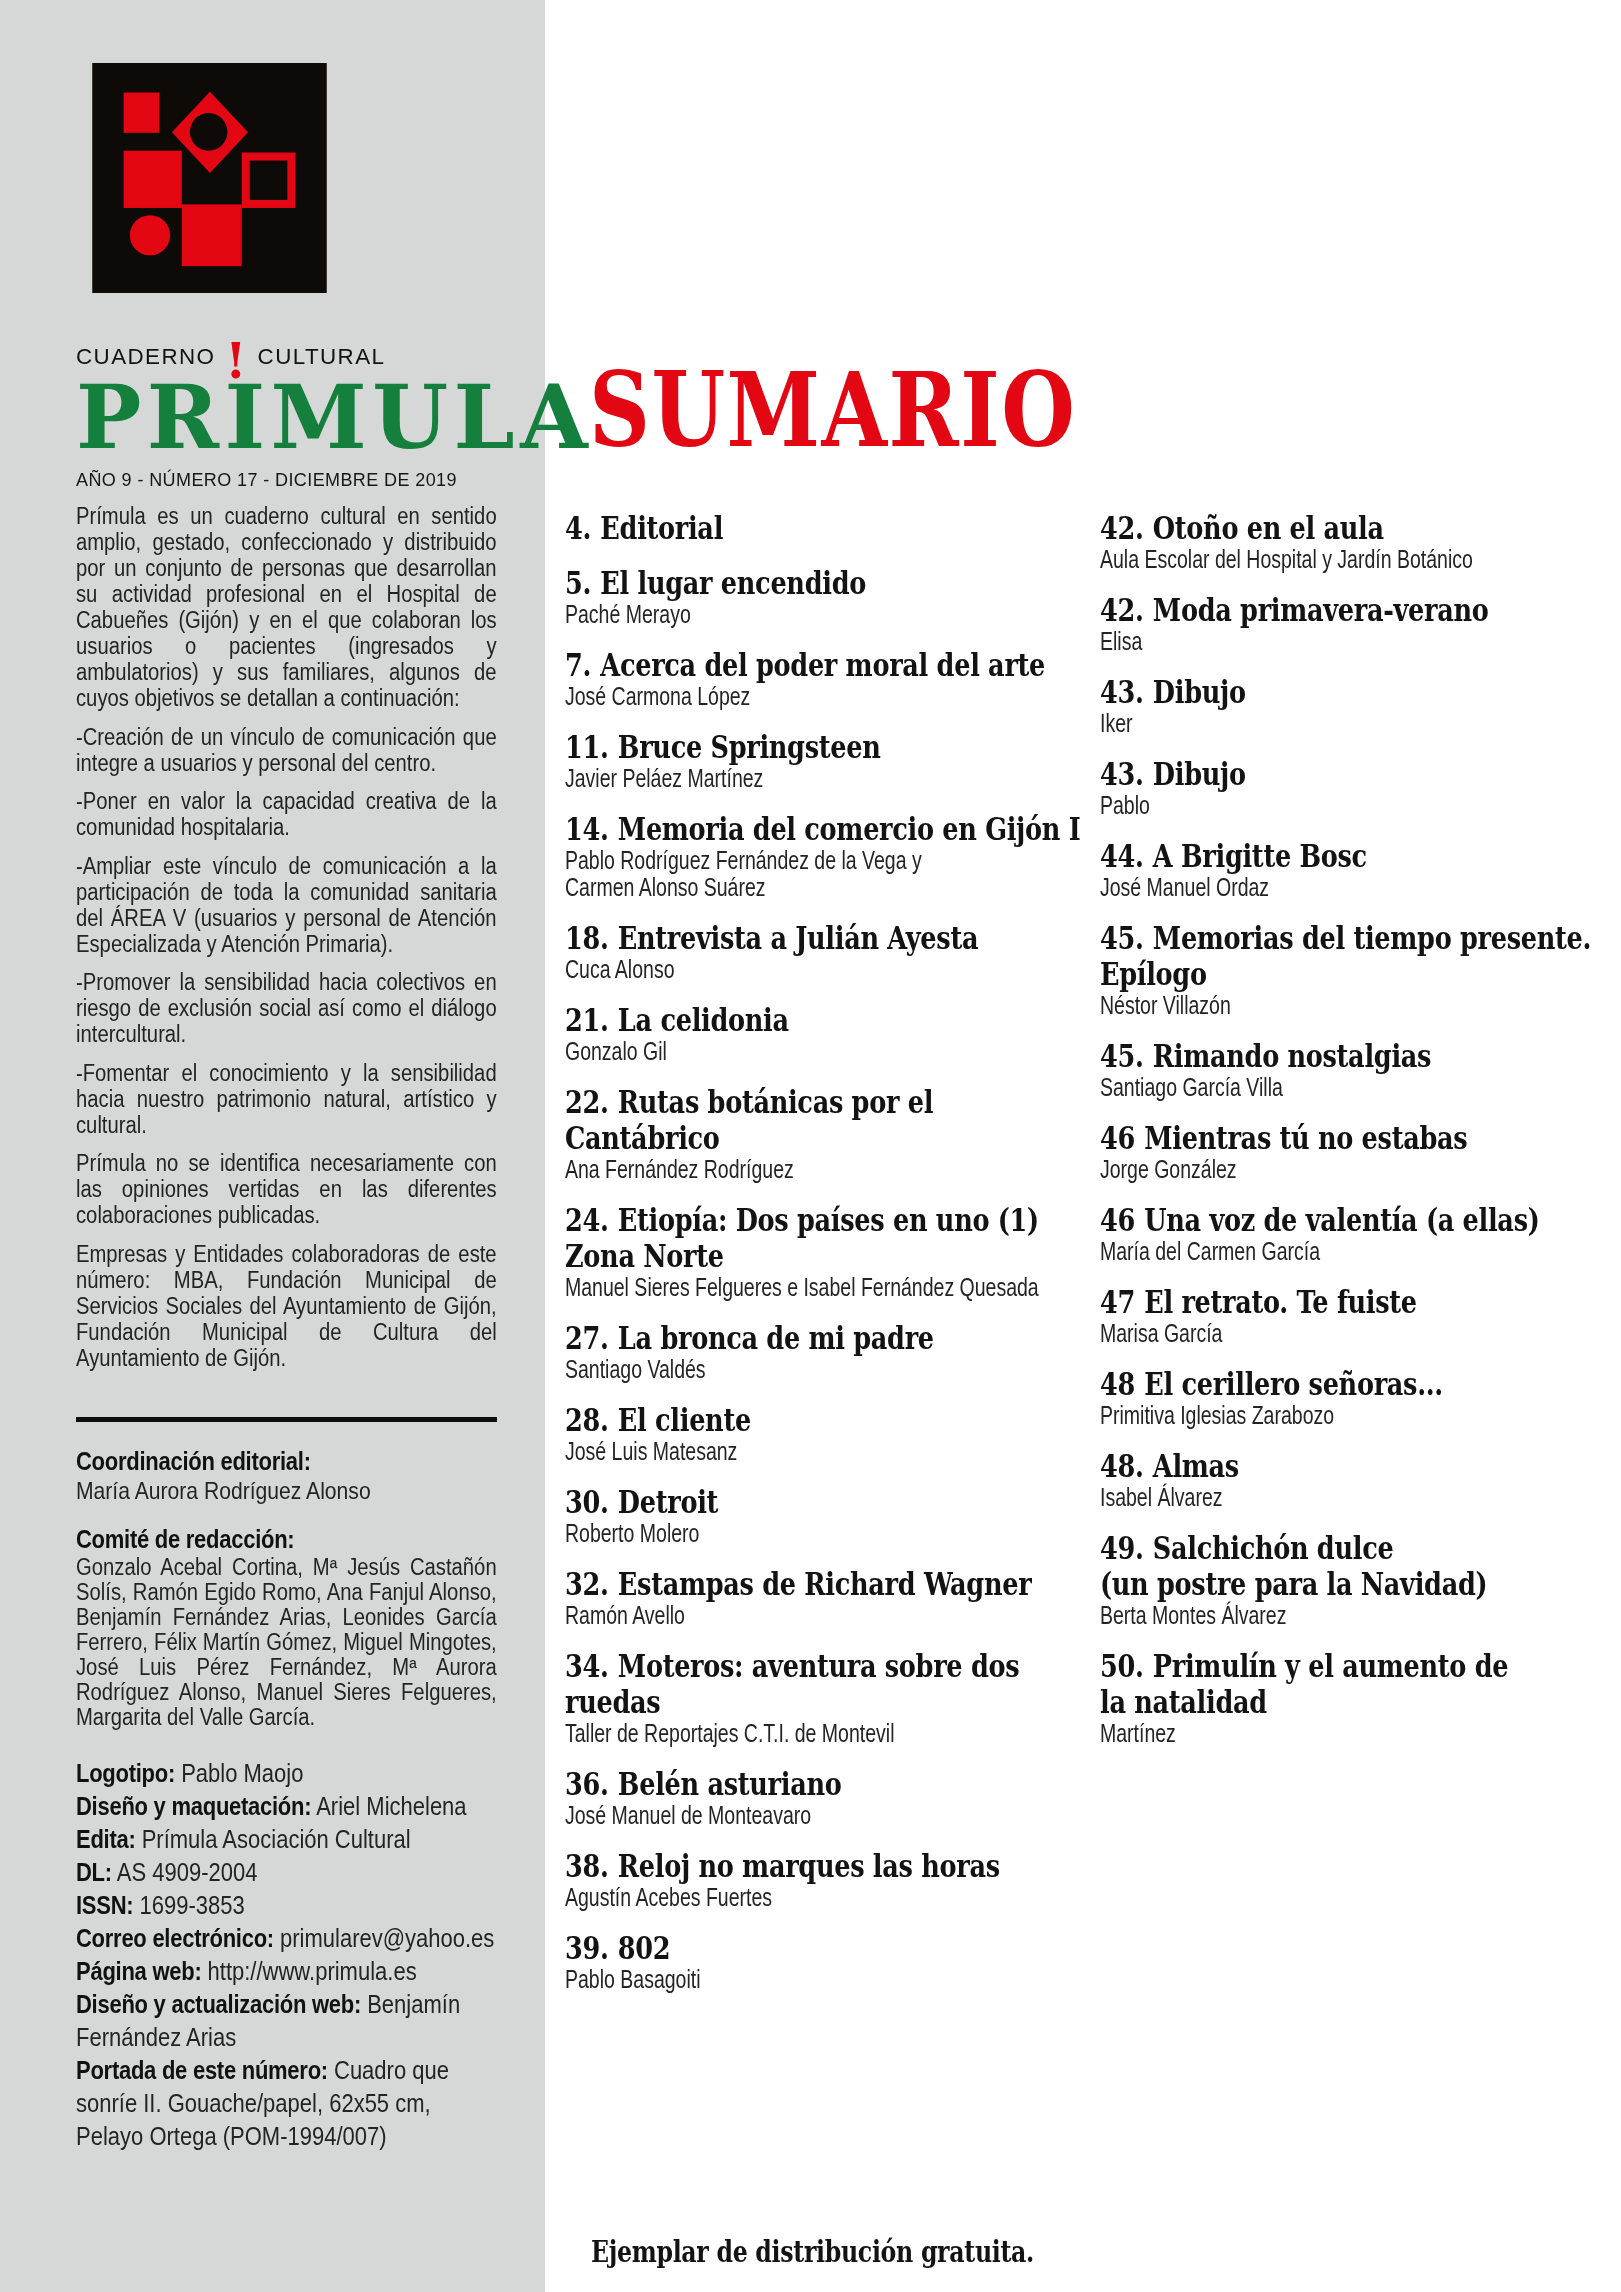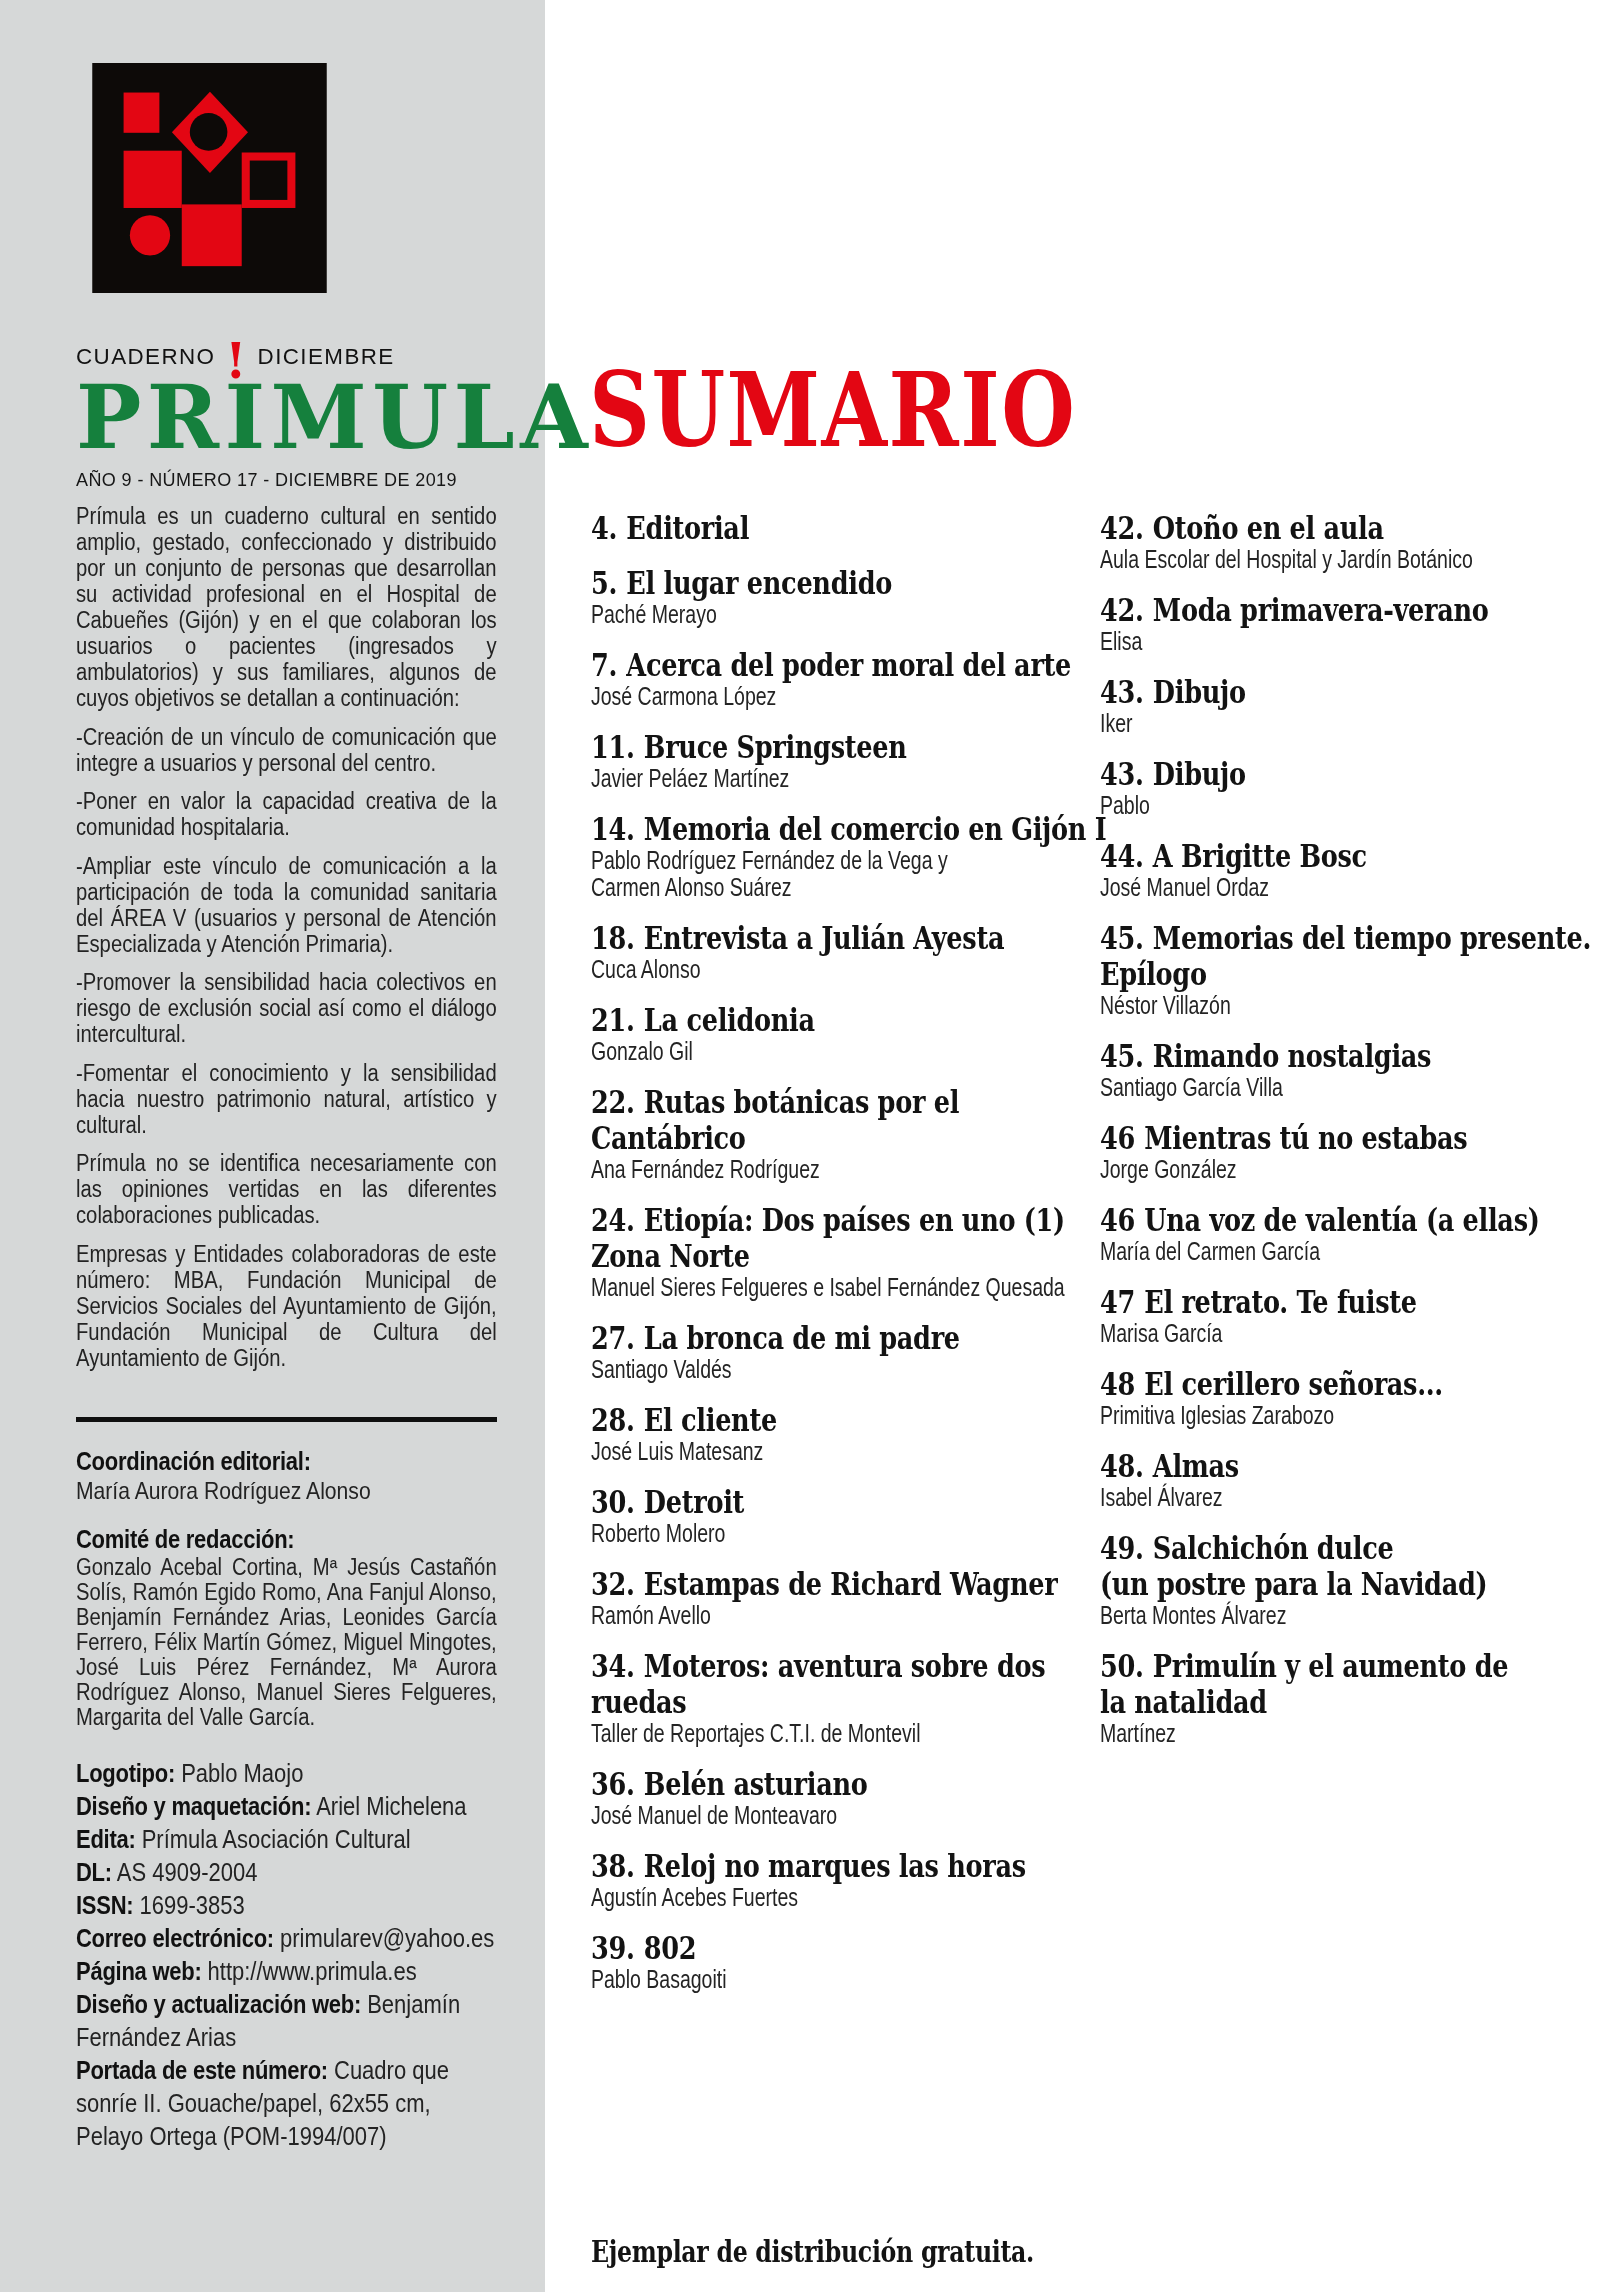--- a/index.html
+++ b/index.html
@@ -35,21 +35,21 @@
   .cline { font-size:25px; line-height:33px; }
   .cline b { letter-spacing:-0.3px; color:#111; }
 
   
   :root { --red:#e30613; }
   .sumario-title { position:absolute; left:589px; top:358px; margin:0; color:var(--red);
                    font:700 103px/1 "DejaVu Serif", serif; letter-spacing:1.8px;
                    transform:scaleX(0.82); transform-origin:0 0; white-space:nowrap; }
 
   .col { position:absolute; top:510px; }
-  .col1 { left:591px; width:509px; }
+  .col1 { left:565px; width:509px; }
   .col2 { left:1100px; width:522px; }
 
   .entry { margin:0 0 19px 0; }
   .entry-title { font:700 32px/36px "DejaVu Serif", serif; letter-spacing:-0.4px; color:#131313;
                  transform:scaleX(0.8); transform-origin:0 0; white-space:nowrap; }
   .entry-title .pg { margin-right:11.6px; }
   .entry-authors { font-size:25px; line-height:27px; color:#242424;
                    transform:scaleX(0.78); transform-origin:0 0; white-space:nowrap; }
 
   .footer-note { position:absolute; left:591px; top:2234px; margin:0; color:#131313;
@@ -73,21 +73,21 @@
         <rect x="171.5" y="104.5" width="51" height="53" fill="none" stroke="#e30613" stroke-width="9"></rect>
         <circle cx="64.5" cy="192.5" r="22.5" fill="#e30613"></circle>
         <rect x="100" y="158" width="67" height="69" fill="#e30613"></rect>
       </svg>
     </div>
 
     <div class="brand">
       <div class="kicker">
         <span class="word">CUADERNO</span>
         <span class="excl">!</span>
-        <span class="word">DICIEMBRE</span>
+        <span class="word">CULTURAL</span>
       </div>
       <div class="masthead">PRIMULA</div>
       <div class="issue">AÑO 9 - NÚMERO 17 - DICIEMBRE DE 2019</div>
     </div>
 
     <div class="intro">
         <p>Prímula es un cuaderno cultural en sentido amplio, gestado, confeccionado y distribuido por un conjunto de personas que desarrollan su actividad profesional en el Hospital de Cabueñes (Gijón) y en el que colaboran los usuarios o pacientes (ingresados y ambulatorios) y sus familiares, algunos de cuyos objetivos se detallan a continuación:</p>
         <p>-Creación de un vínculo de comunicación que integre a usuarios y personal del centro.</p>
         <p>-Poner en valor la capacidad creativa de la comunidad hospitalaria.</p>
         <p>-Ampliar este vínculo de comunicación a la participación de toda la comunidad sanitaria del ÁREA V (usuarios y personal de Atención Especializada y Atención Primaria).</p>

